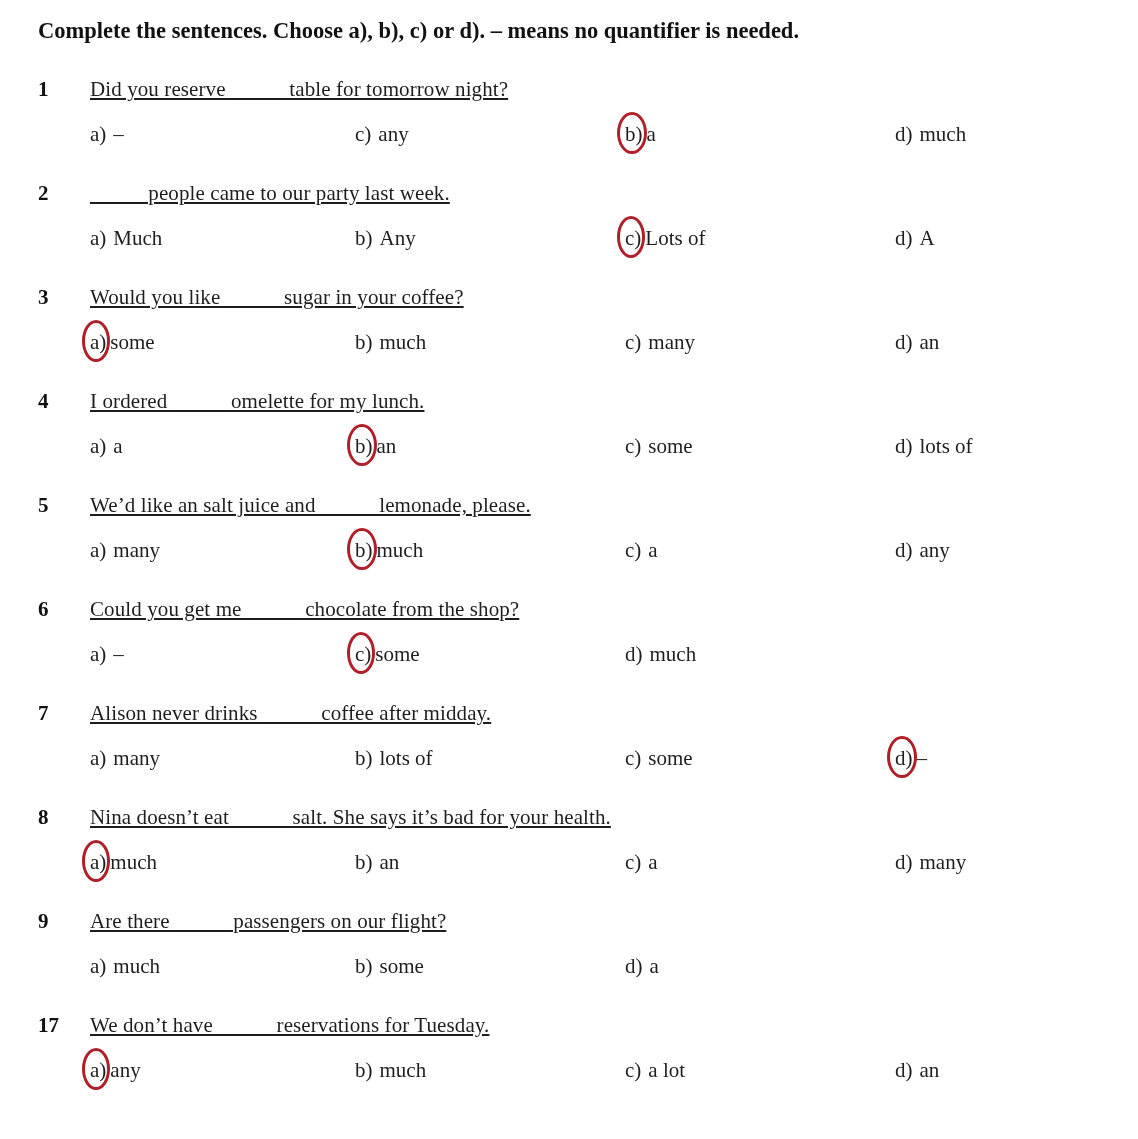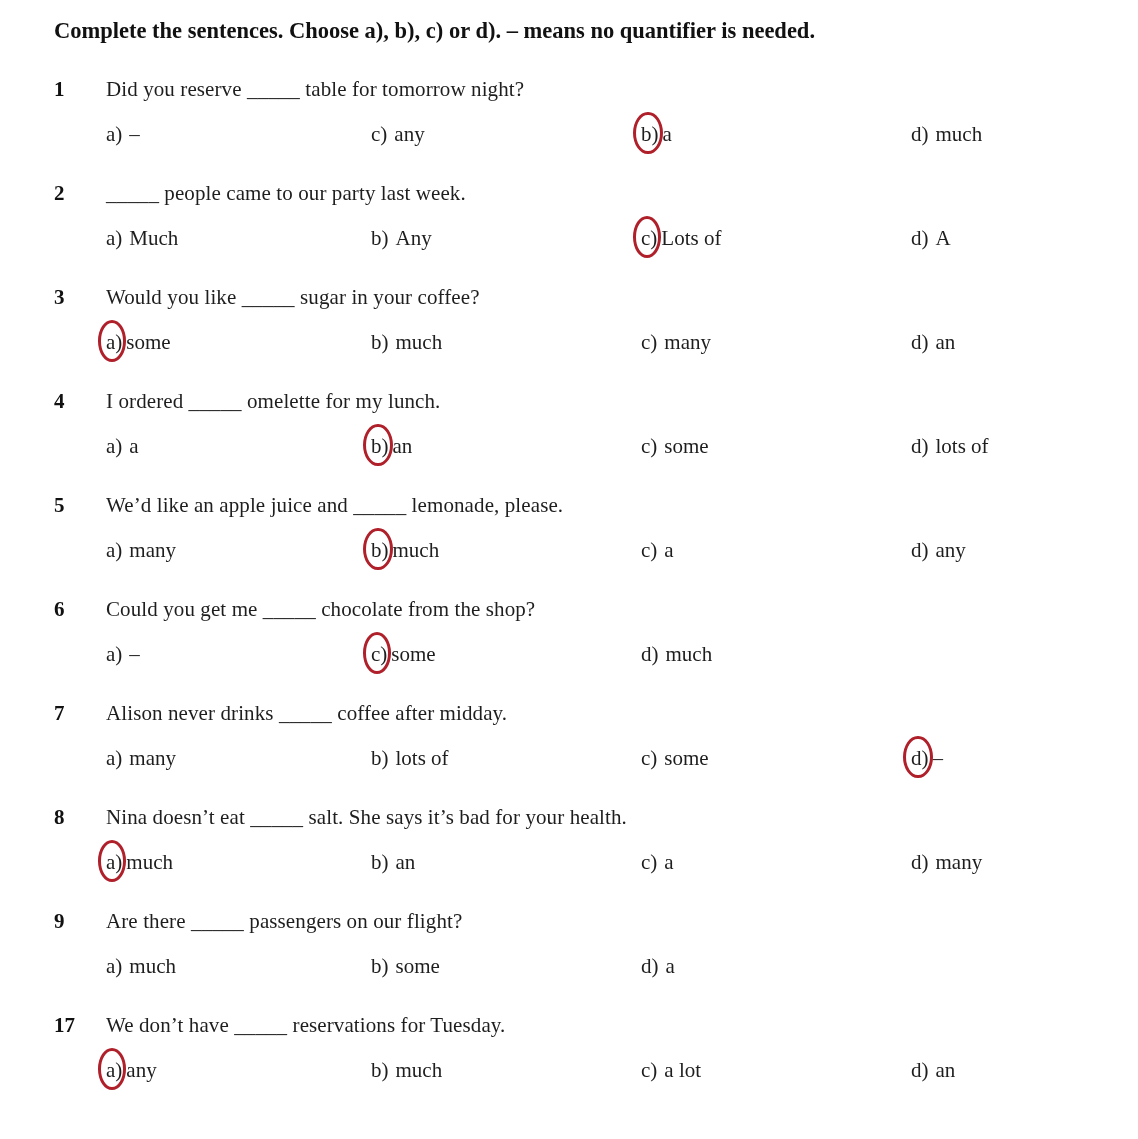--- a/index.html
+++ b/index.html
@@ -5,21 +5,21 @@
   :root { --circle-color: #b0202a; --text-color: #1e1e1e; }
   * { box-sizing: border-box; }
   html, body { margin: 0; padding: 0; }
   body {
     width: 1138px; height: 1139px;
     background: #ffffff;
     font-family: "Liberation Serif", "DejaVu Serif", serif;
     color: var(--text-color);
     overflow: hidden;
   }
-  .page { padding: 14px 20px 0 38px; margin-left: 16px; }
+  .page { padding: 14px 20px 0 38px; }
   .title {
     font-weight: bold;
     font-size: 22.5px;
     line-height: 30px;
     margin: 2px 0 29px 0;
     color: #111;
   }
   .question { display: flex; margin-bottom: 31px; }
   .qnum {
     width: 52px;
@@ -28,20 +28,21 @@
     font-size: 21px;
     line-height: 28px;
     color: #111;
   }
   .qbody { flex: 1; }
   .sentence {
     font-size: 21px;
     line-height: 28px;
     margin-bottom: 17px;
     letter-spacing: 0.1px;
+    text-decoration: underline;
   }
   .options {
     display: grid;
     grid-template-columns: 265px 270px 270px auto;
     font-size: 21px;
     line-height: 28px;
   }
   .opt { white-space: nowrap; }
   .opt .letter { position: relative; display: inline-block; }
   .opt .otext { margin-left: 7px; }
@@ -154,21 +155,21 @@
   <div class="opt">
     <span class="letter">d)</span><span class="otext">lots of</span>
   </div>
 </div>
     </div>
   </div>
 
   <div class="question">
     <div class="qnum">5</div>
     <div class="qbody">
-      <div class="sentence">We’d like an apple juice and _____ lemonade, please.</div>
+      <div class="sentence">We’d like an salt juice and _____ lemonade, please.</div>
       <div class="options">
   <div class="opt">
     <span class="letter">a)</span><span class="otext">many</span>
   </div>
 
   <div class="opt circled">
     <span class="letter">b)</span><span class="otext">much</span>
   </div>
 
   <div class="opt">

